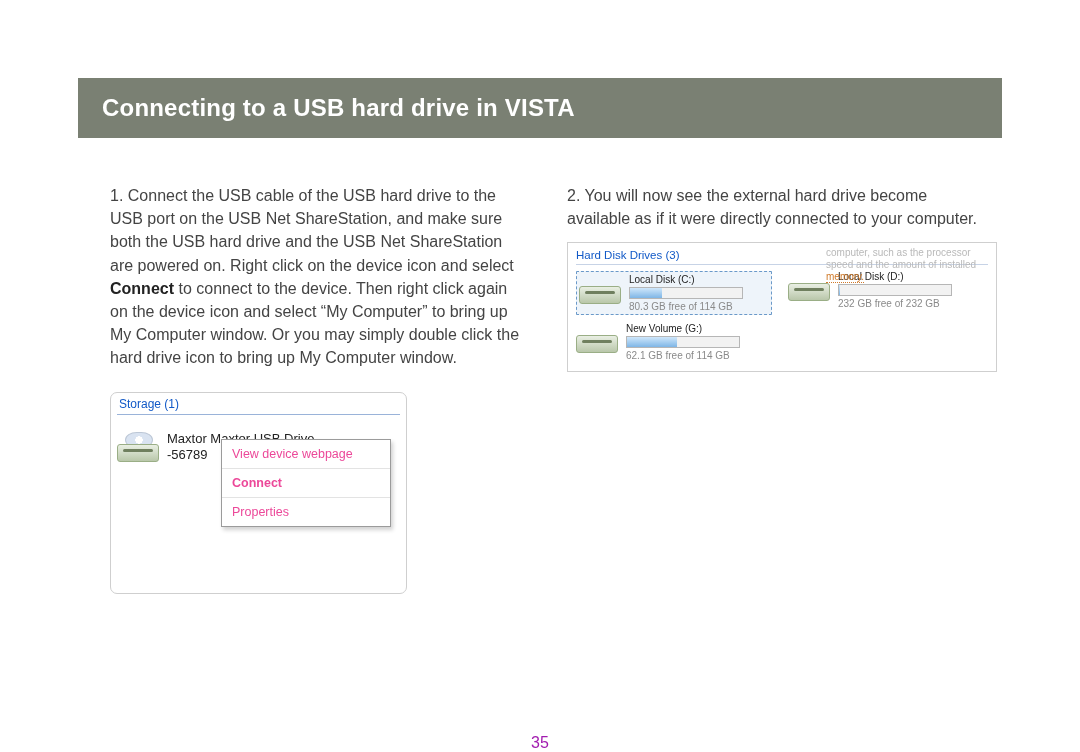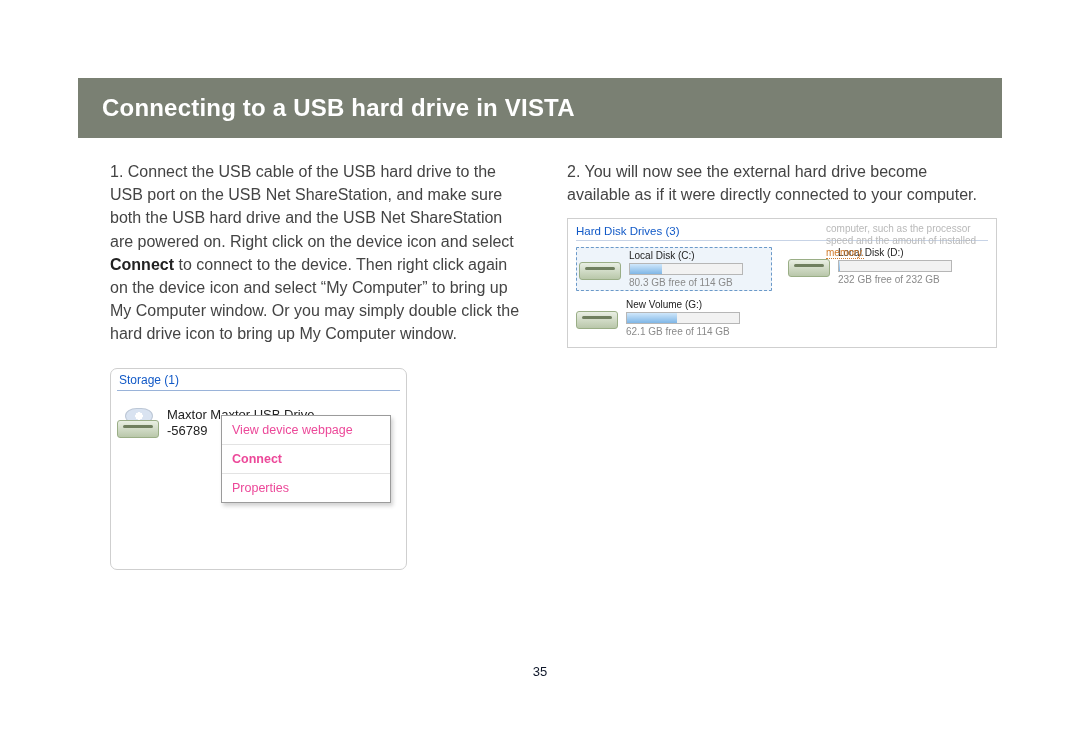--- a/index.html
+++ b/index.html
@@ -1,24 +1,24 @@
 <!DOCTYPE html>
 <html><head>
 <meta charset="utf-8">
 <style>
   html,body{margin:0;padding:0;background:#fff;font-family:"Helvetica Neue",Helvetica,Arial,sans-serif;color:#333;}
   .page{width:1080px;height:752px;margin:0 auto;position:relative;box-sizing:border-box;}
   .banner{position:absolute;left:78px;top:78px;width:924px;height:60px;background:#7a8073;display:flex;align-items:center;padding-left:24px;box-sizing:border-box;}
   .banner h1{margin:0;font-size:24px;font-weight:700;color:#fff;letter-spacing:.2px;}
-  .twocol{position:absolute;left:110px;top:160px;width:874px;display:flex;gap:40px;}
+  .twocol{position:absolute;left:110px;top:184px;width:874px;display:flex;gap:40px;}
   .col{flex:1;min-width:0;}
   .step{font-size:16px;line-height:1.45;color:#444;}
   .step .num{}
   .step b{color:#222;font-weight:700;}
-  .pagenum{position:absolute;left:0;width:1080px;top:664px;text-align:center;font-size:13px;color:#0f172a;}
+  .pagenum{position:absolute;left:0;width:1080px;top:734px;text-align:center;font-size:16px;color:#a21caf;}
 
   
   .fig1{margin-top:22px;width:295px;border:1px solid #cfcfcf;position:relative;background:#fff;}
   .fig1 .hdr{font-size:12px;color:#1159c7;padding:4px 8px 2px 8px;}
   .fig1 .sep{height:1px;background:#9ab3d9;margin:1px 6px 0 6px;}
   .fig1 .row{display:flex;align-items:center;gap:8px;padding:16px 6px 8px 6px;}
   .drive-ico{width:42px;height:30px;position:relative;flex:none;}
   .drive-ico .base{position:absolute;left:0;right:0;bottom:0;height:16px;background:linear-gradient(#e9efe3,#b9c7aa);border:1px solid #9aae86;border-radius:3px;}
   .drive-ico .slot{position:absolute;left:6px;right:6px;bottom:10px;height:3px;background:#6f7f5e;border-radius:2px;}
   .drive-ico .disc{position:absolute;left:8px;top:0;width:26px;height:14px;background:radial-gradient(circle at 50% 50%,#fff 0 25%,#d9e3f1 26% 100%);border:1px solid #bcc7d6;border-radius:50%/60%;}

